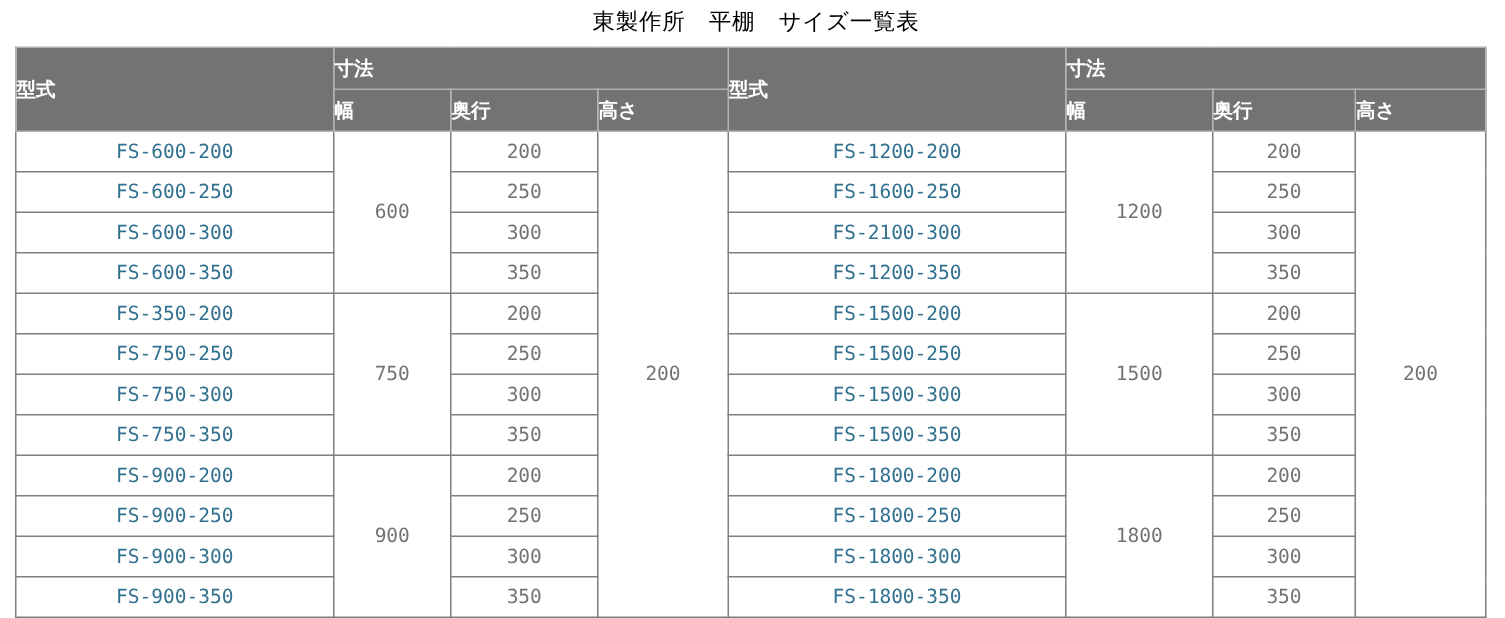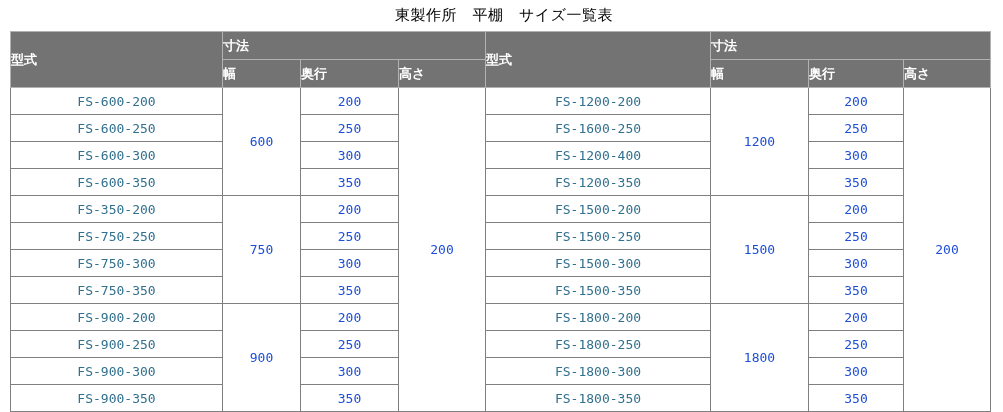--- a/index.html
+++ b/index.html
@@ -39,21 +39,21 @@
   }
   table.size-table td {
     border: 1px solid #7f7f7f;
     background: #ffffff;
     font-size: 13px;
     height: 26px;
     text-align: center;
     vertical-align: middle;
     padding: 0;
     font-family: "DejaVu Sans Mono", "Liberation Sans", sans-serif;
-    color: #1d4ed8;
+    color: #737373;
   }
   table.size-table td.model {
     color: #31708f;
     cursor: pointer;
     margin-left: 40px;
   }
 </style>
 </head>
 <body>
 
@@ -99,21 +99,21 @@
     </tr>
     <tr>
       <td class="model">FS-600-250</td>
       <td>250</td>
       <td class="model">FS-1600-250</td>
       <td>250</td>
     </tr>
     <tr>
       <td class="model">FS-600-300</td>
       <td>300</td>
-      <td class="model">FS-1200-400</td>
+      <td class="model">FS-2100-300</td>
       <td>300</td>
     </tr>
     <tr>
       <td class="model">FS-600-350</td>
       <td>350</td>
       <td class="model">FS-1200-350</td>
       <td>350</td>
     </tr>
     <tr>
       <td class="model">FS-350-200</td>

